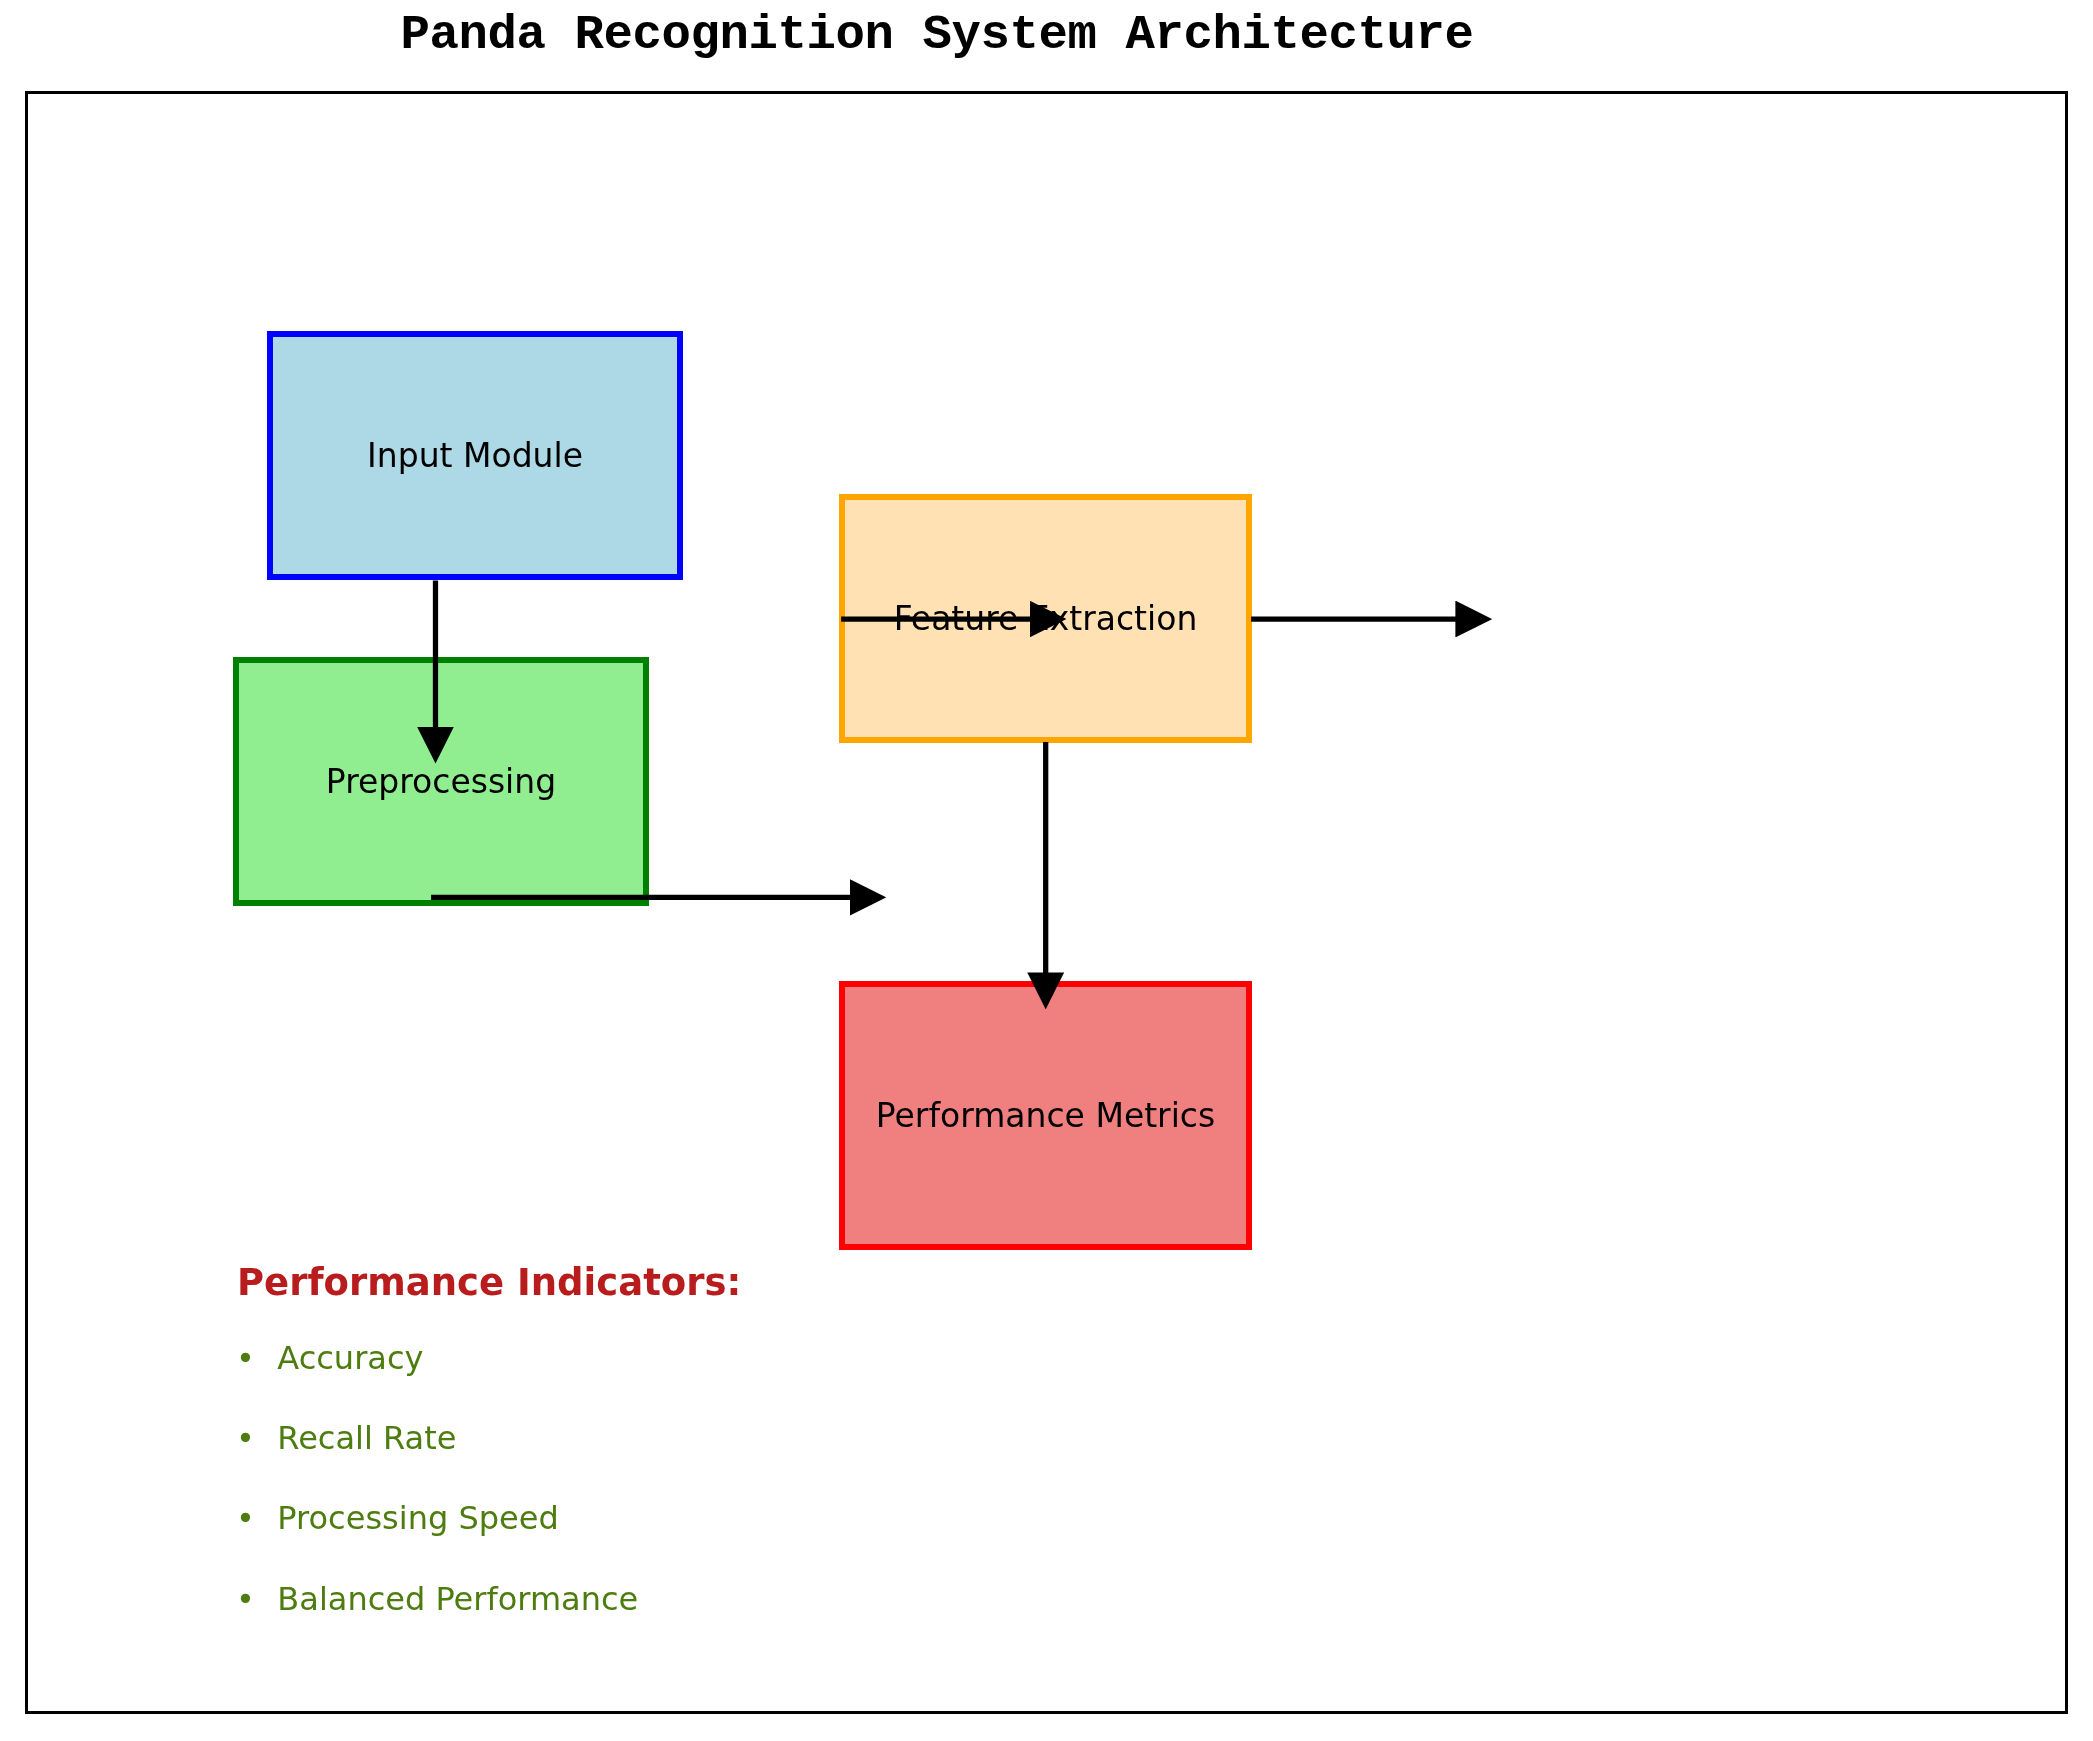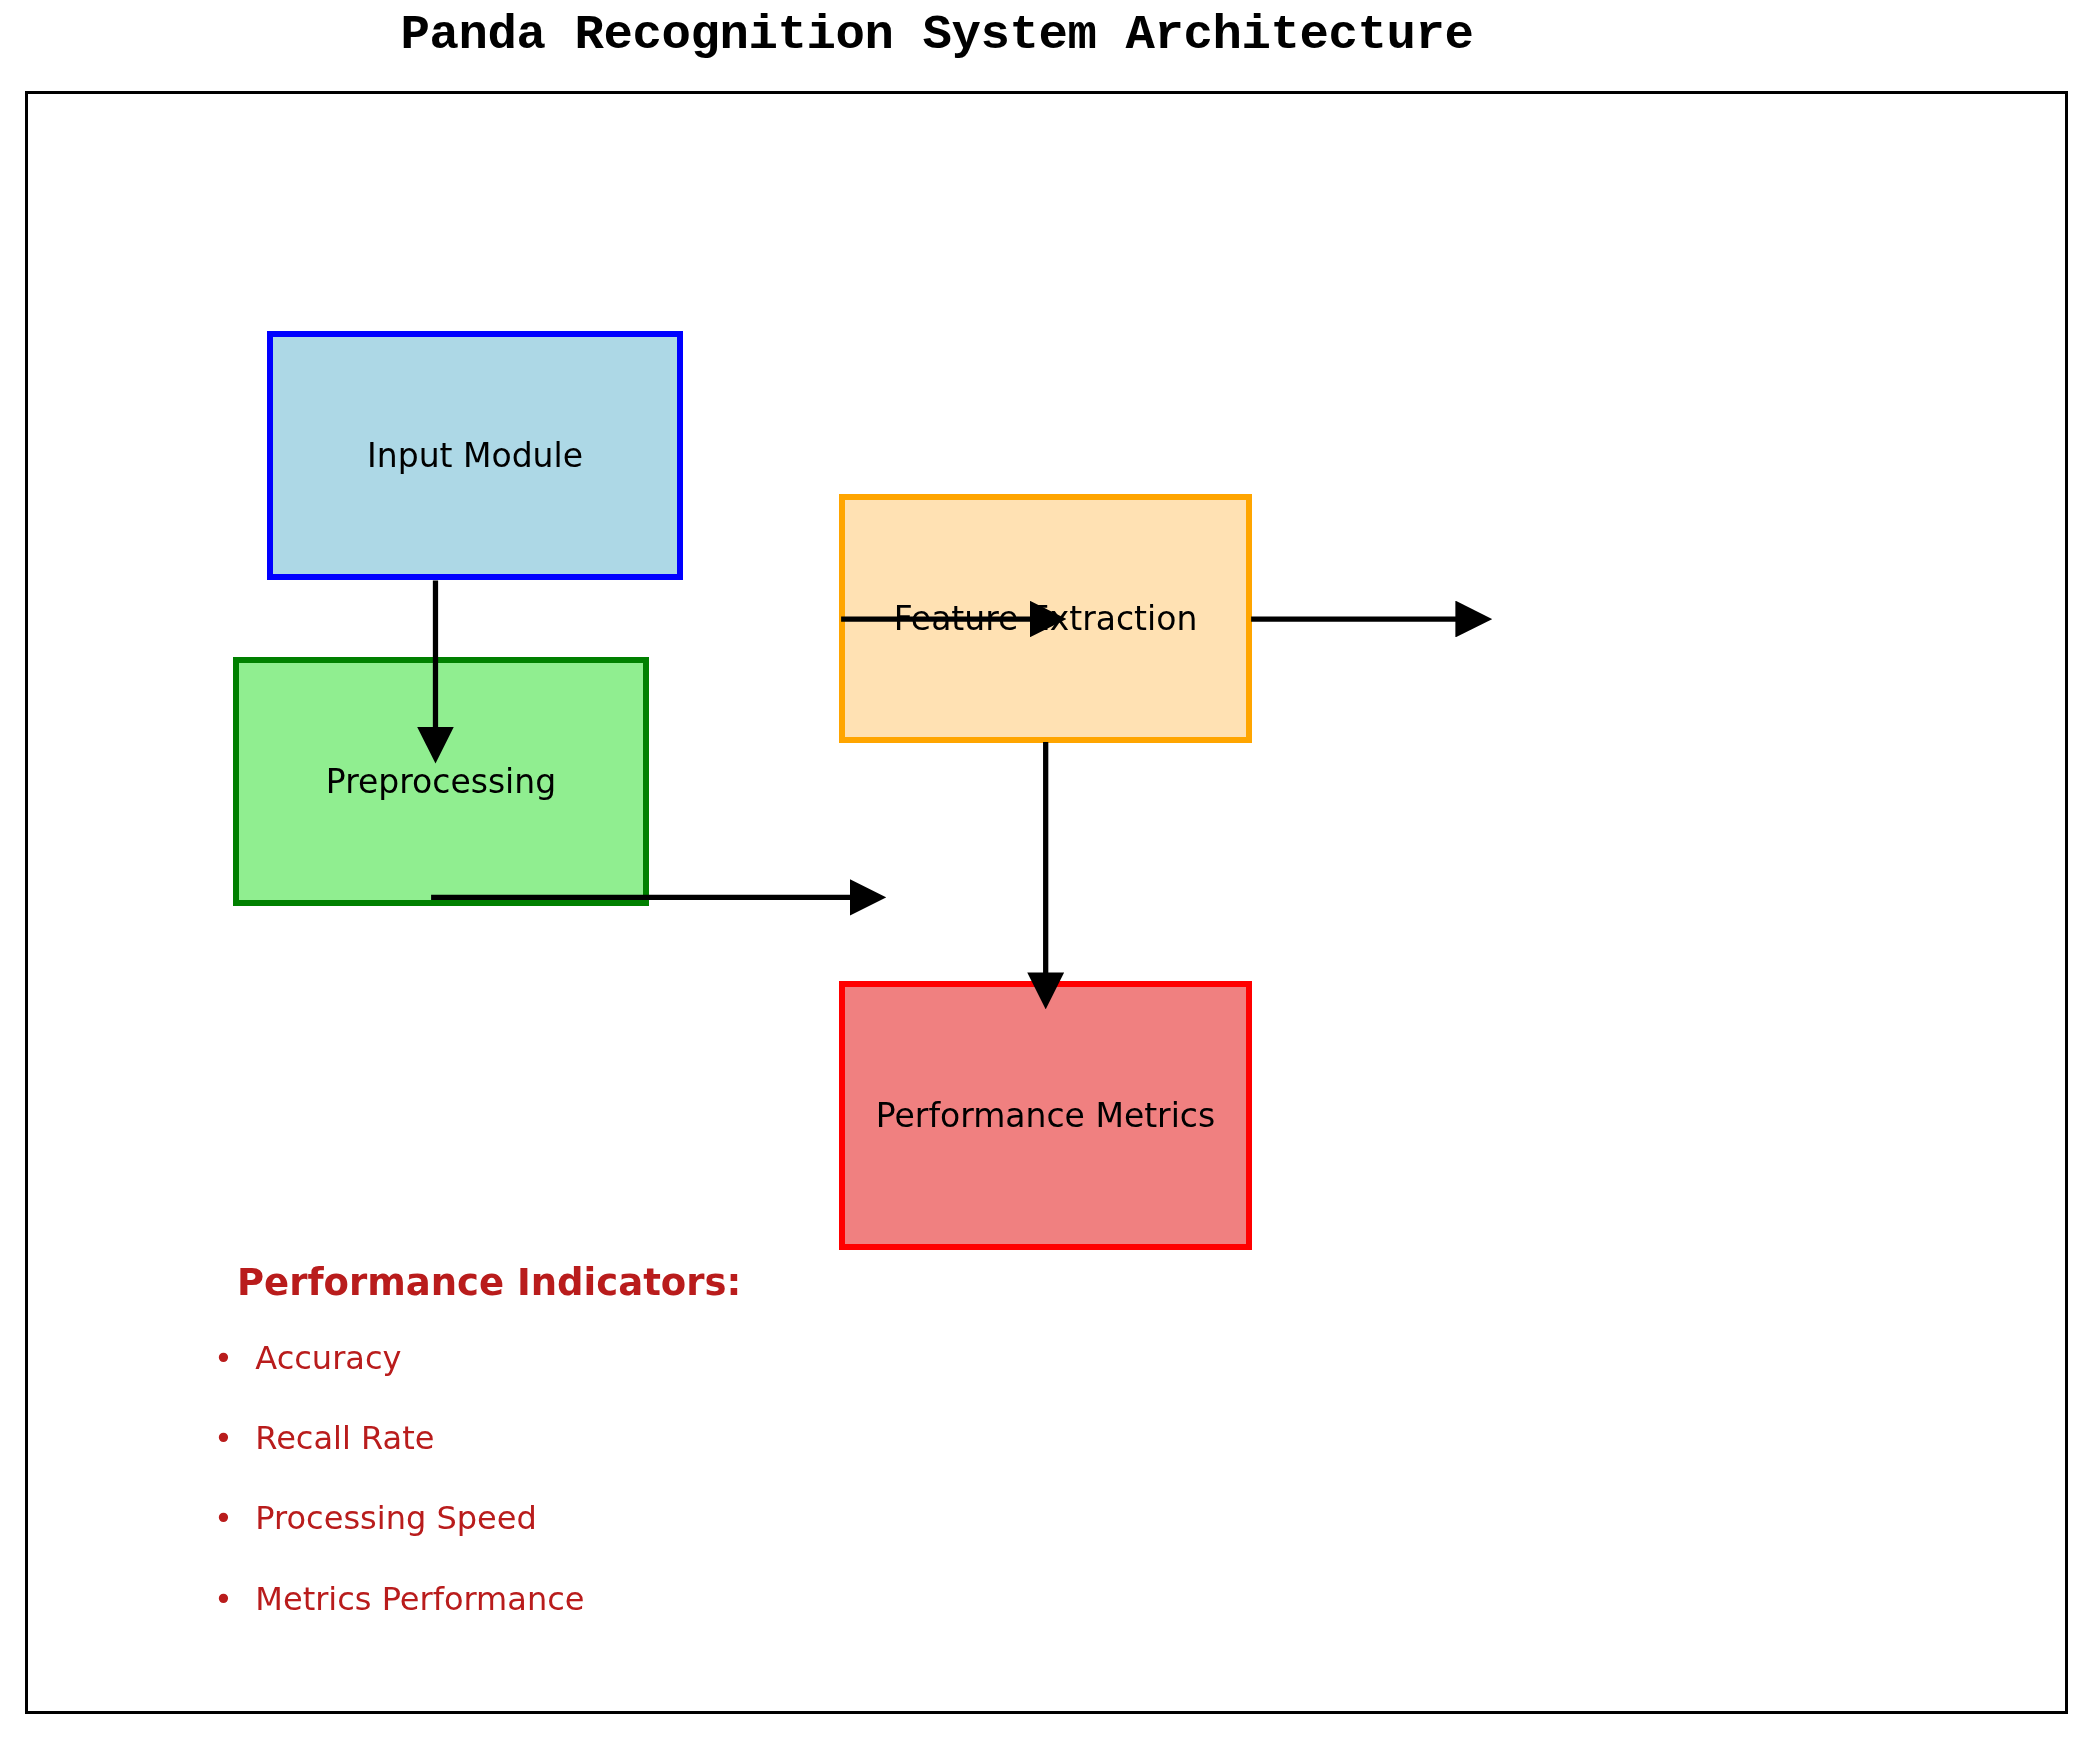--- a/index.html
+++ b/index.html
@@ -74,23 +74,23 @@
     left: 237px;
     top: 1261px;
     font-size: 37px;
     font-weight: bold;
     color: #b91c1c;
     font-family: "DejaVu Sans", sans-serif;
     white-space: nowrap;
   }
   .legend-item {
     position: absolute;
-    left: 214px;
+    left: 236px;
     font-size: 32px;
-    color: #b91c1c;
+    color: #4d7c0f;
     font-family: "DejaVu Sans", sans-serif;
     white-space: nowrap;
   }
 </style>
 </head>
 <body>
 
 <div id="page">
 
   <div id="diagram-title">Panda Recognition System Architecture</div>
@@ -145,17 +145,17 @@
     <span>Recall Rate</span>
   </div>
 
   <div class="legend-item" style="top:1499px;text-align:center;">
     <span style="margin-right: 12.3px;">•</span>
     <span>Processing Speed</span>
   </div>
 
   <div class="legend-item" style="top:1580px;">
     <span style="margin-right: 12.3px;">•</span>
-    <span>Metrics Performance</span>
+    <span>Balanced Performance</span>
   </div>
 
 </div>
 
 
 </body></html>

